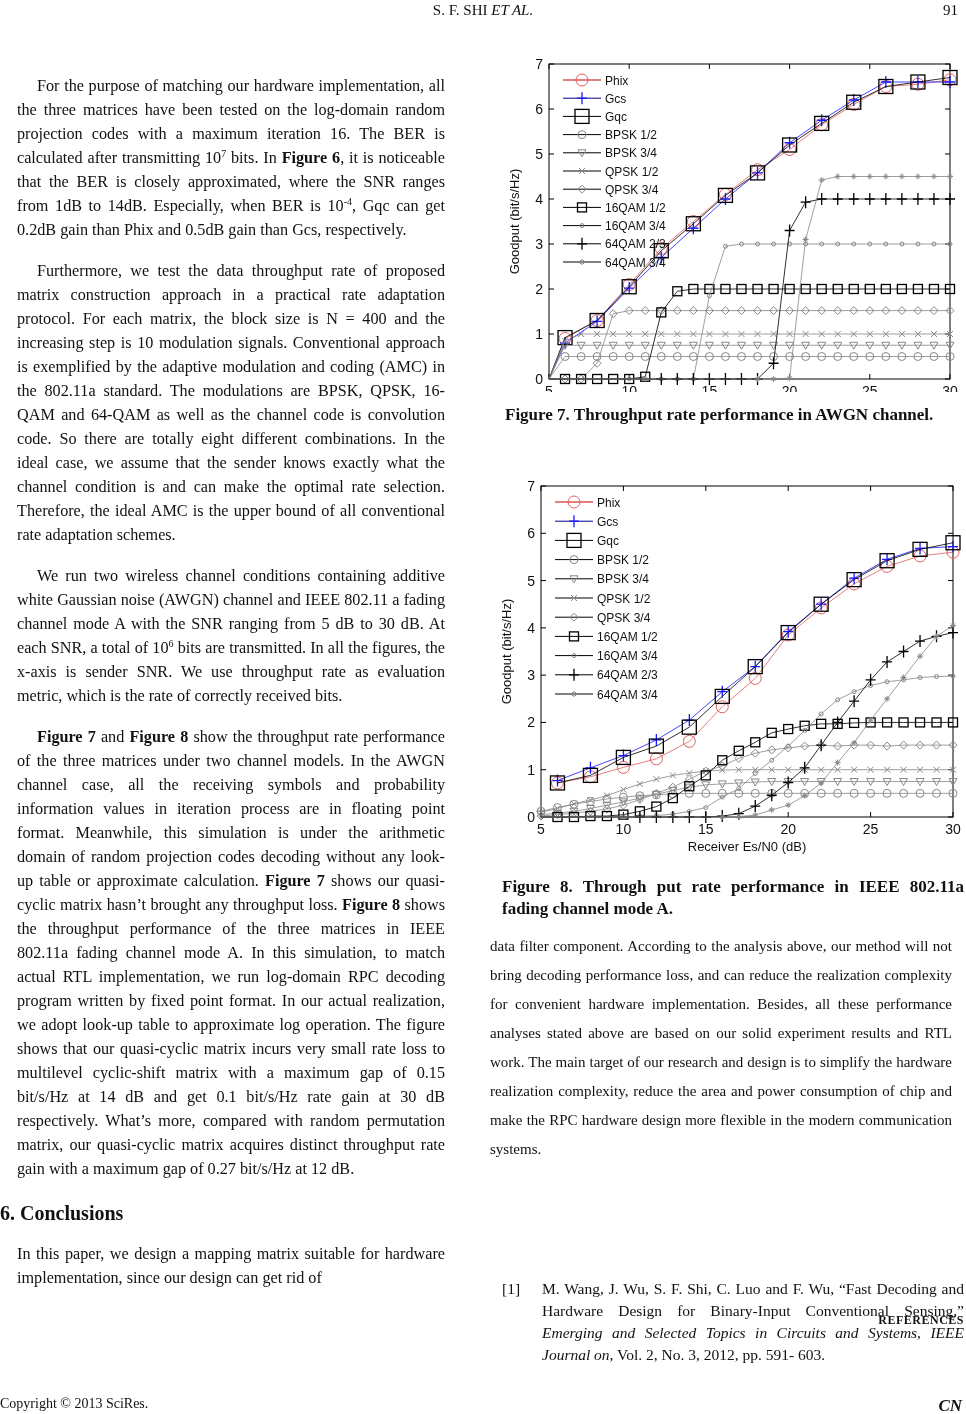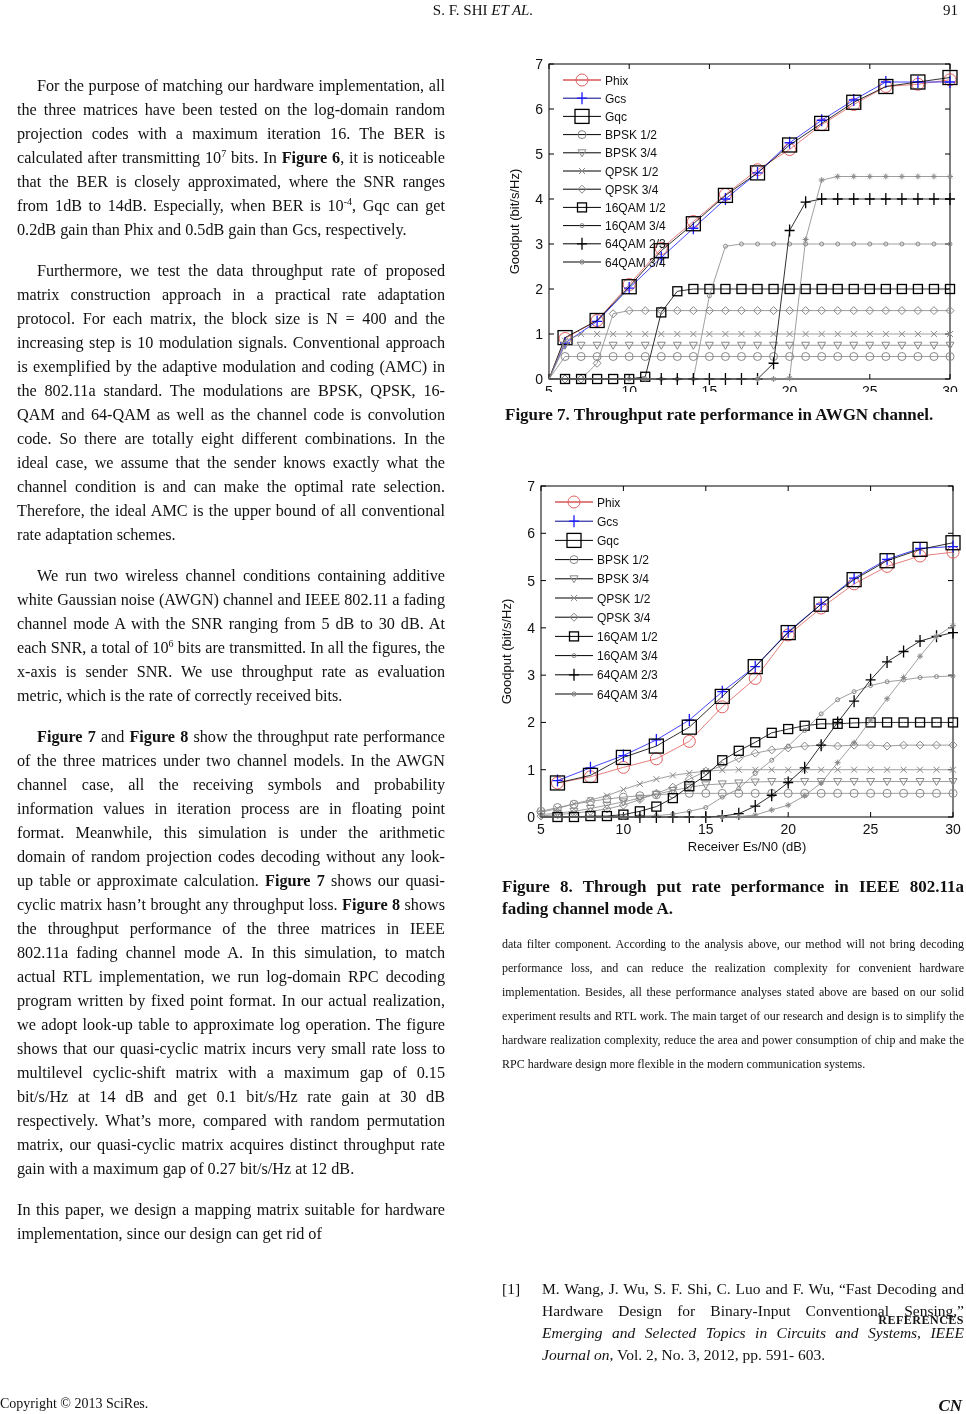--- a/index.html
+++ b/index.html
@@ -8,21 +8,21 @@
   .hdr-title i{font-style:italic;}
   .hdr-page{position:absolute;top:2px;right:8px;font-size:15px;}
   .col-left{position:absolute;left:0;top:57px;width:462px;font-size:16.2px;line-height:24px;text-align:justify;}
   .col-left p{margin:17px;text-indent:20px;}
   .col-left p.noind{text-indent:0;}
   .col-left h2{font-size:20px;margin:20px 0 6px 0;font-weight:bold;}
   sup{font-size:10px;line-height:0;}
   .fig{position:absolute;}
   .fig svg text{font-family:"Liberation Sans",sans-serif;}
   .caption{position:absolute;font-weight:bold;font-size:17px;line-height:22px;text-align:justify;}
-  .col-right{position:absolute;left:502px;top:932px;width:462px;font-size:12px;line-height:24px;text-align:justify;}
+  .col-right{position:absolute;left:490px;top:932px;width:462px;font-size:15px;line-height:29px;text-align:justify;}
   .col-right p{margin:0;}
   .refs-title{position:absolute;left:502px;top:1313px;width:462px;text-align:right;font-size:12px;font-weight:bold;letter-spacing:0.5px;}
   .ref{position:absolute;left:502px;top:1278px;width:462px;font-size:15.5px;line-height:22px;}
   .ref-num{position:absolute;left:0;top:0;}
   .ref-body{margin-left:40px;text-align:justify;}
   .ref-body i{font-style:italic;}
   .footer-left{position:absolute;left:0;top:1396px;font-size:14px;}
   .footer-right{position:absolute;right:4px;top:1396px;font-size:17px;font-weight:bold;font-style:italic;}
 </style>
 </head>
@@ -32,20 +32,21 @@
   <span>S. F. SHI</span>
   <i>ET   AL.</i>
 </div>
 <div class="hdr-page">91</div>
 
 <div class="col-left">
   <p><span>For the purpose of matching our hardware implementation, all the three matrices have been tested on the log-domain random projection codes with a maximum iteration 16. The BER is calculated after transmitting  10</span><sup>7</sup><span>  bits. In </span><b>Figure 6</b><span>, it is noticeable that the BER is closely approximated, where the SNR ranges from 1dB to 14dB. Especially, when BER is 10</span><sup>-4</sup><span>, Gqc can get 0.2dB gain than Phix and 0.5dB gain than Gcs, respectively.</span></p>
   <p>Furthermore, we test the data throughput rate of proposed matrix construction approach in a practical rate adaptation protocol. For each matrix, the block size is N = 400 and the increasing step is 10 modulation signals. Conventional approach is exemplified by the adaptive modulation and coding (AMC) in the 802.11a standard. The modulations are BPSK, QPSK, 16-QAM and 64-QAM as well as the channel code is convolution code. So there are totally eight different combinations. In the ideal case, we assume that the sender knows exactly what the channel condition is and can make the optimal rate selection. Therefore, the ideal AMC is the upper bound of all conventional rate adaptation schemes.</p>
   <p><span>We run two wireless channel conditions containing additive white Gaussian noise (AWGN) channel and IEEE 802.11 a fading channel mode A with the SNR ranging from 5 dB to 30 dB. At each SNR, a total of 10</span><sup>6</sup><span> bits are transmitted. In all the figures, the x-axis is sender SNR. We use throughput rate as evaluation metric, which is the rate of correctly received bits.</span></p>
   <p><b>Figure 7</b><span> and </span><b>Figure 8</b><span> show the throughput rate performance of the three matrices under two channel models. In the AWGN channel case, all the receiving symbols and probability information values in iteration process are in floating point format. Meanwhile, this simulation is under the arithmetic domain of random projection codes decoding without any look-up table or approximate calculation. </span><b>Figure 7</b><span> shows our quasi-cyclic matrix hasn’t brought any throughput loss. </span><b>Figure 8</b><span> shows the throughput performance of the three matrices in IEEE 802.11a fading channel mode A. In this simulation, to match actual RTL implementation, we run log-domain RPC decoding program written by fixed point format. In our actual realization, we adopt look-up table to approximate log operation. The figure shows that our quasi-cyclic matrix incurs very small rate loss to multilevel cyclic-shift matrix with a maximum gap of 0.15 bit/s/Hz at 14 dB and get 0.1 bit/s/Hz rate gain at 30 dB respectively. What’s more, compared with random permutation matrix, our quasi-cyclic matrix acquires distinct throughput rate gain with a maximum gap of 0.27 bit/s/Hz at 12 dB.</span></p>
+  <h2>6. Conclusions</h2>
   <p class="noind">In this paper, we design a mapping matrix suitable for hardware implementation, since our design can get rid of</p>
 </div>
 
 <div class="fig" style="left:500px;top:52px;">
   <svg id="chart0" width="466" height="340">
       <rect x="49" y="12" width="401" height="315" fill="none" stroke="#000" stroke-width="1"></rect>
       <line x1="49" y1="327" x2="49" y2="322" stroke="#000"></line>
       <line x1="49" y1="12" x2="49" y2="17" stroke="#000"></line>
       <text x="49" y="344" text-anchor="middle" font-size="14" fill="#111">5</text>
       <line x1="129.2" y1="327" x2="129.2" y2="322" stroke="#000"></line>

